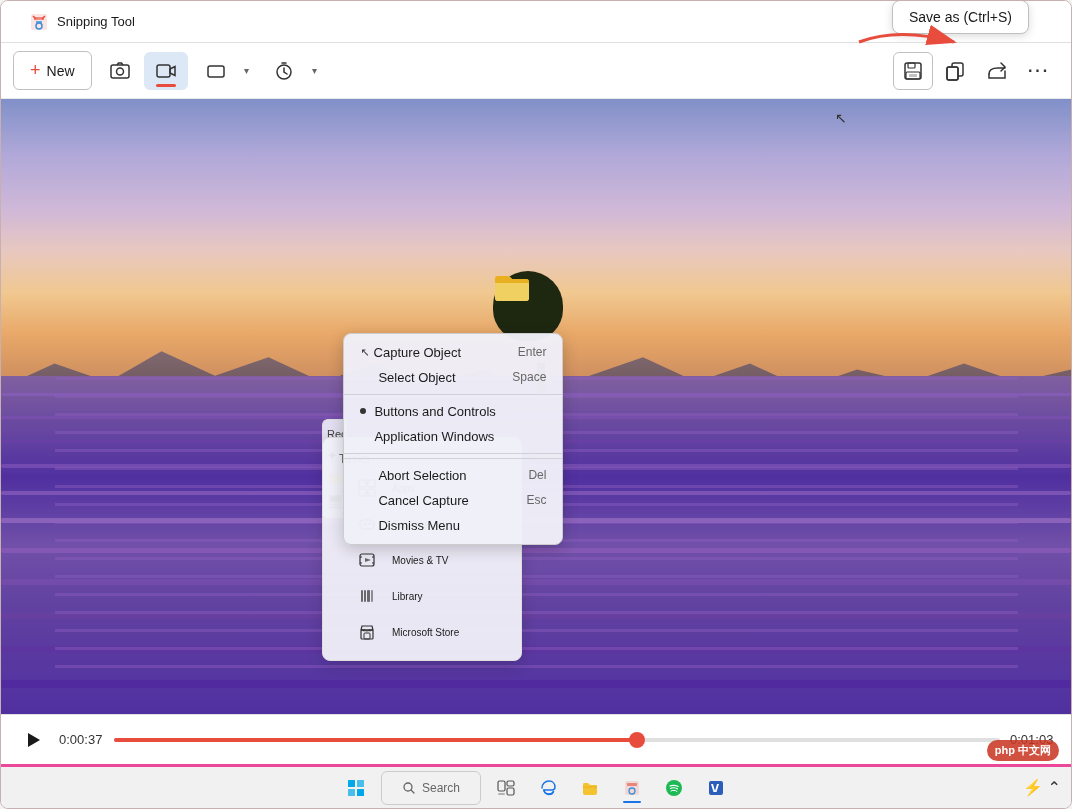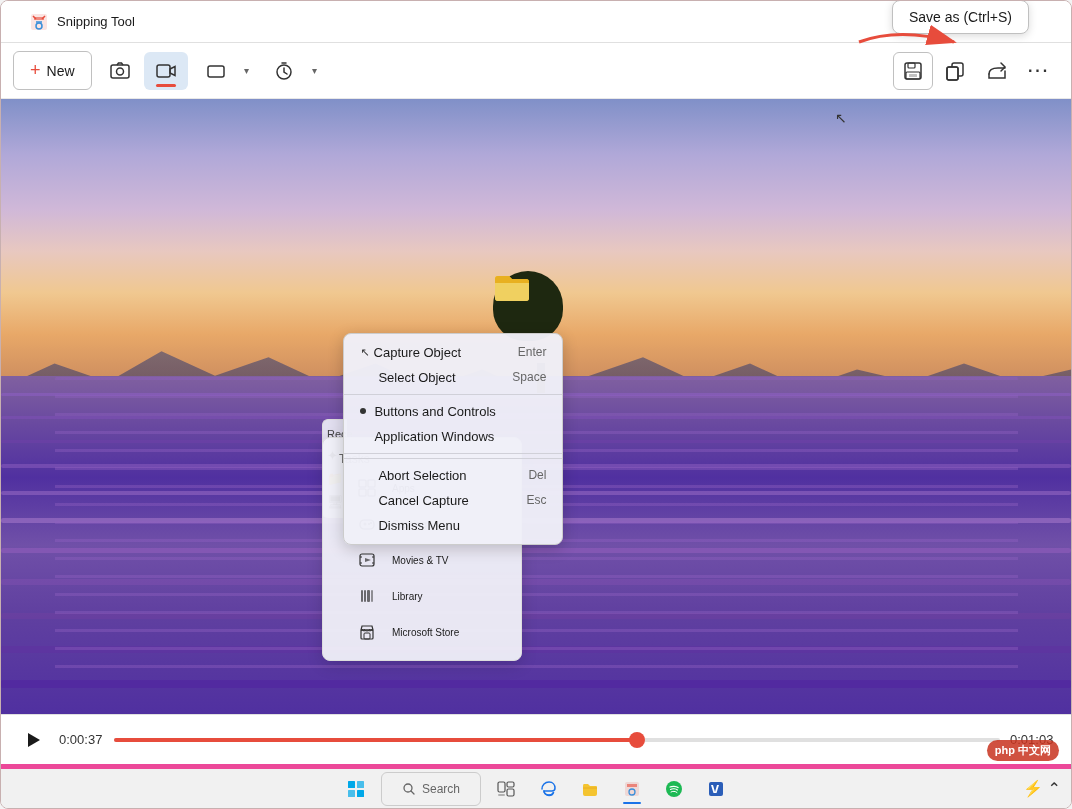--- a/index.html
+++ b/index.html
@@ -473,21 +473,21 @@
     }
 
     
     .taskbar {
       height: 44px;
       background: rgba(240,240,240,0.95);
       display: flex;
       align-items: center;
       justify-content: center;
       gap: 8px;
-      border-top: 5px solid #ec4899;
+      border-top: 3px solid #ec4899;
       flex-shrink: 0;
       padding: 0 8px;
       position: relative;
     }
     .taskbar-start {
       width: 34px;
       height: 34px;
       display: flex;
       align-items: center;
       justify-content: center;

